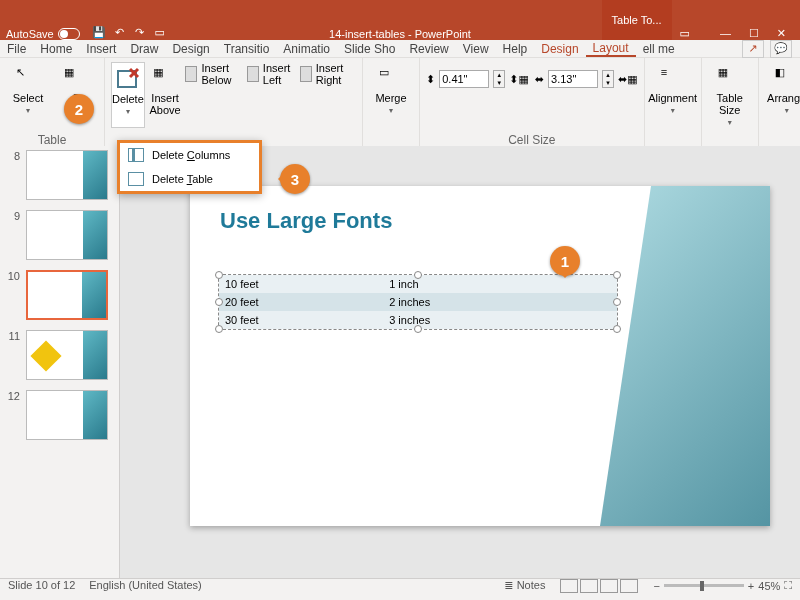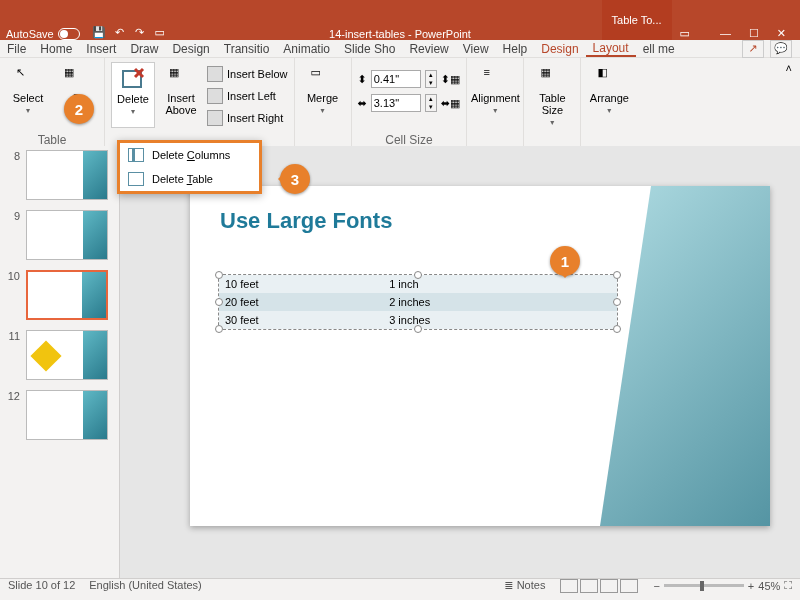--- a/index.html
+++ b/index.html
@@ -21,21 +21,21 @@
 .menubar .collab { display:flex; gap:6px; padding-right:8px; }
 .menubar .collab span { width:22px; height:18px; border:1px solid #ccc; display:flex; align-items:center; justify-content:center; font-size:11px; color:#b7472a; }
 .ribbon { height: 92px; background:#f3f2f1; border-bottom:1px solid #d0cecd; display:flex; font-size:11px; }
 .ribbon .group { border-right:1px solid #e1dfdd; padding:4px 6px 2px; display:flex; flex-direction:column; }
 .ribbon .group .controls { display:flex; gap:4px; flex:1; align-items:flex-start; }
 .ribbon .group .label { text-align:center; color:#666; font-size:12px; padding-top:2px; }
 .bigbtn { width:44px; height:66px; display:flex; flex-direction:column; align-items:center; justify-content:flex-start; padding-top:4px; gap:2px; cursor:pointer; }
 .bigbtn .icon { width:24px; height:24px; }
 .bigbtn .lbl { font-size:11px; text-align:center; line-height:1.1; }
 .bigbtn .caret { font-size:8px; color:#666; }
-.smallstack { display:flex; flex-direction:column; gap:2px; padding-top:2px; }
+.smallstack { display:flex; gap:2px; padding-top:2px; }
 .smallitem { display:flex; align-items:center; gap:4px; font-size:11px; height:20px; cursor:pointer; }
 .smallitem .icon { width:16px; height:16px; background:#ddd; border:1px solid #999; }
 .sizeinput { display:flex; align-items:center; gap:4px; }
 .sizeinput input { width:50px; height:18px; font-size:11px; border:1px solid #aaa; padding:0 2px; }
 .sizeinput .spin { width:12px; height:18px; border:1px solid #aaa; font-size:7px; display:flex; flex-direction:column; }
 .sizeinput .spin div { flex:1; text-align:center; }
 
 .workspace { position:absolute; top:146px; left:0; right:0; bottom:22px; display:flex; background:#e6e6e6; }
 .thumbnails { width:120px; background:#f3f2f1; overflow:hidden; border-right:1px solid #d0cecd; padding:4px 6px; }
 .thumb { display:flex; gap:6px; margin-bottom:10px; }

